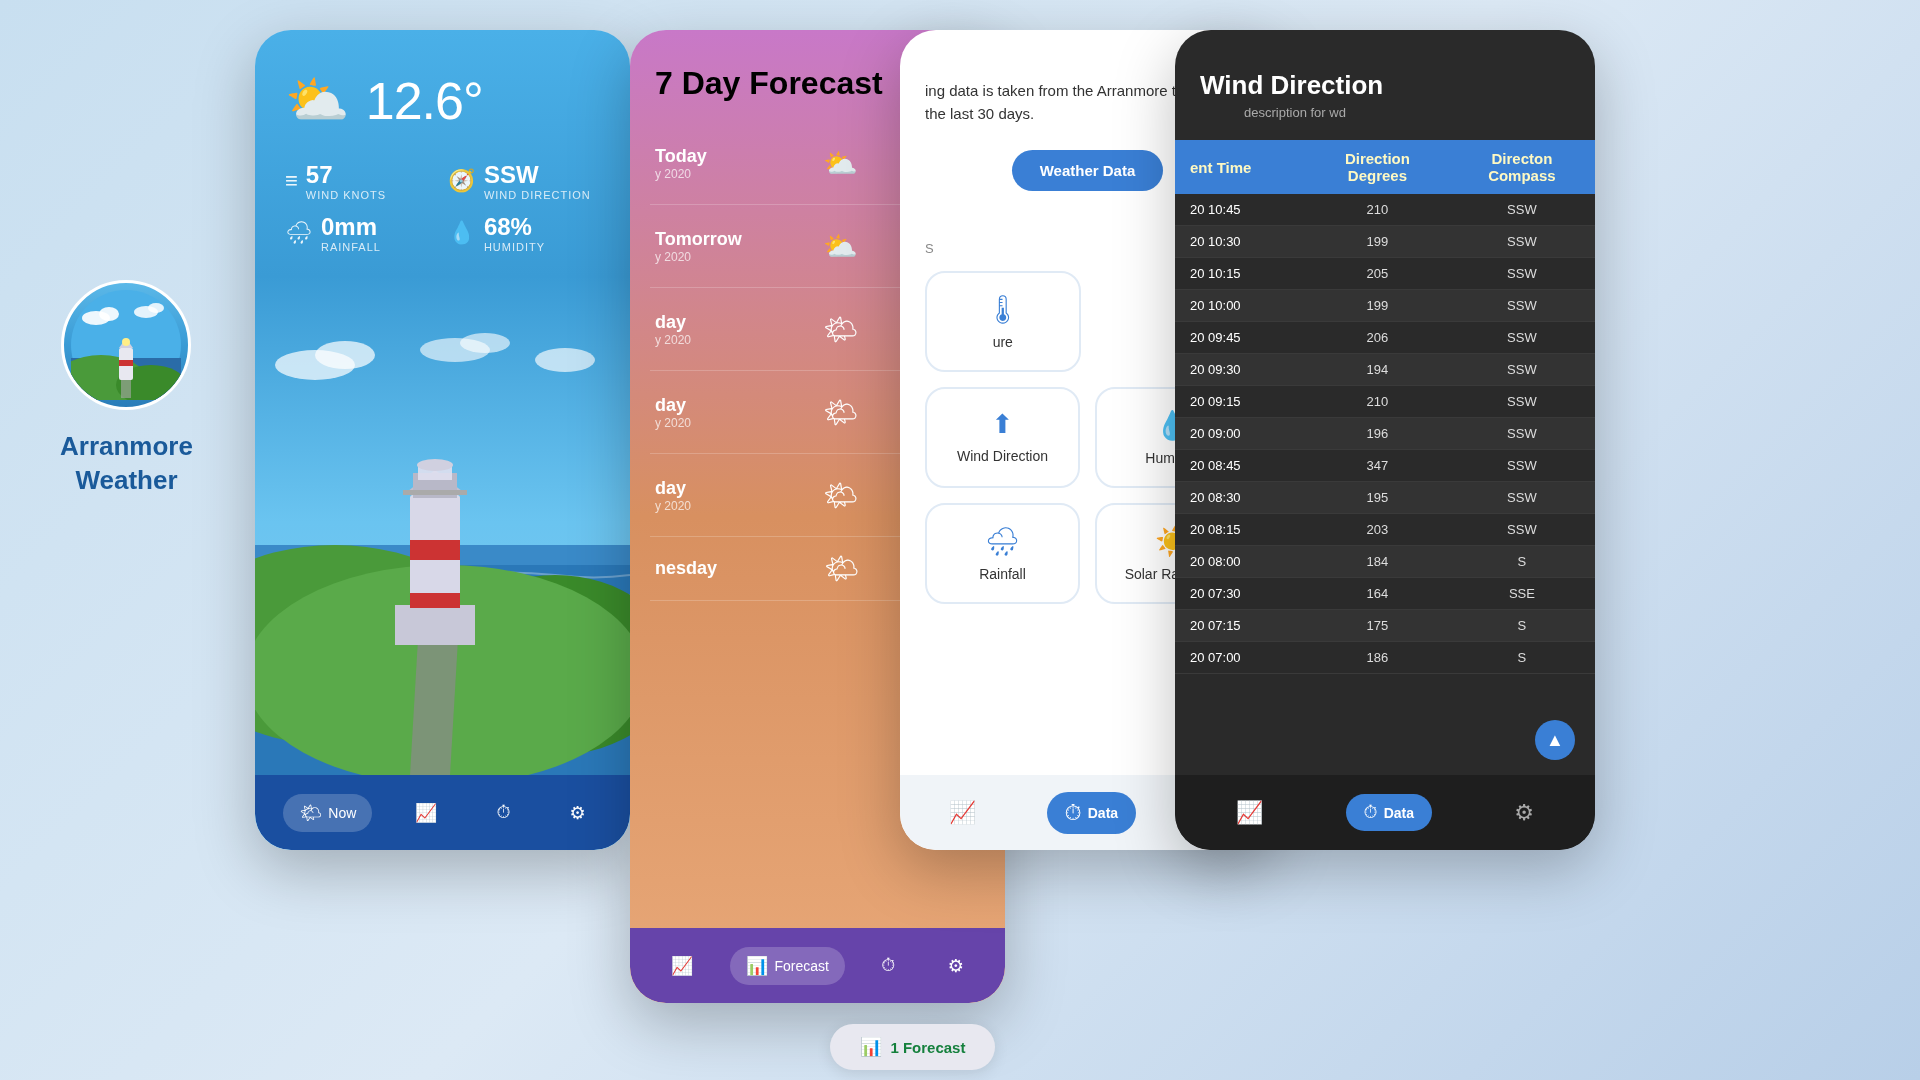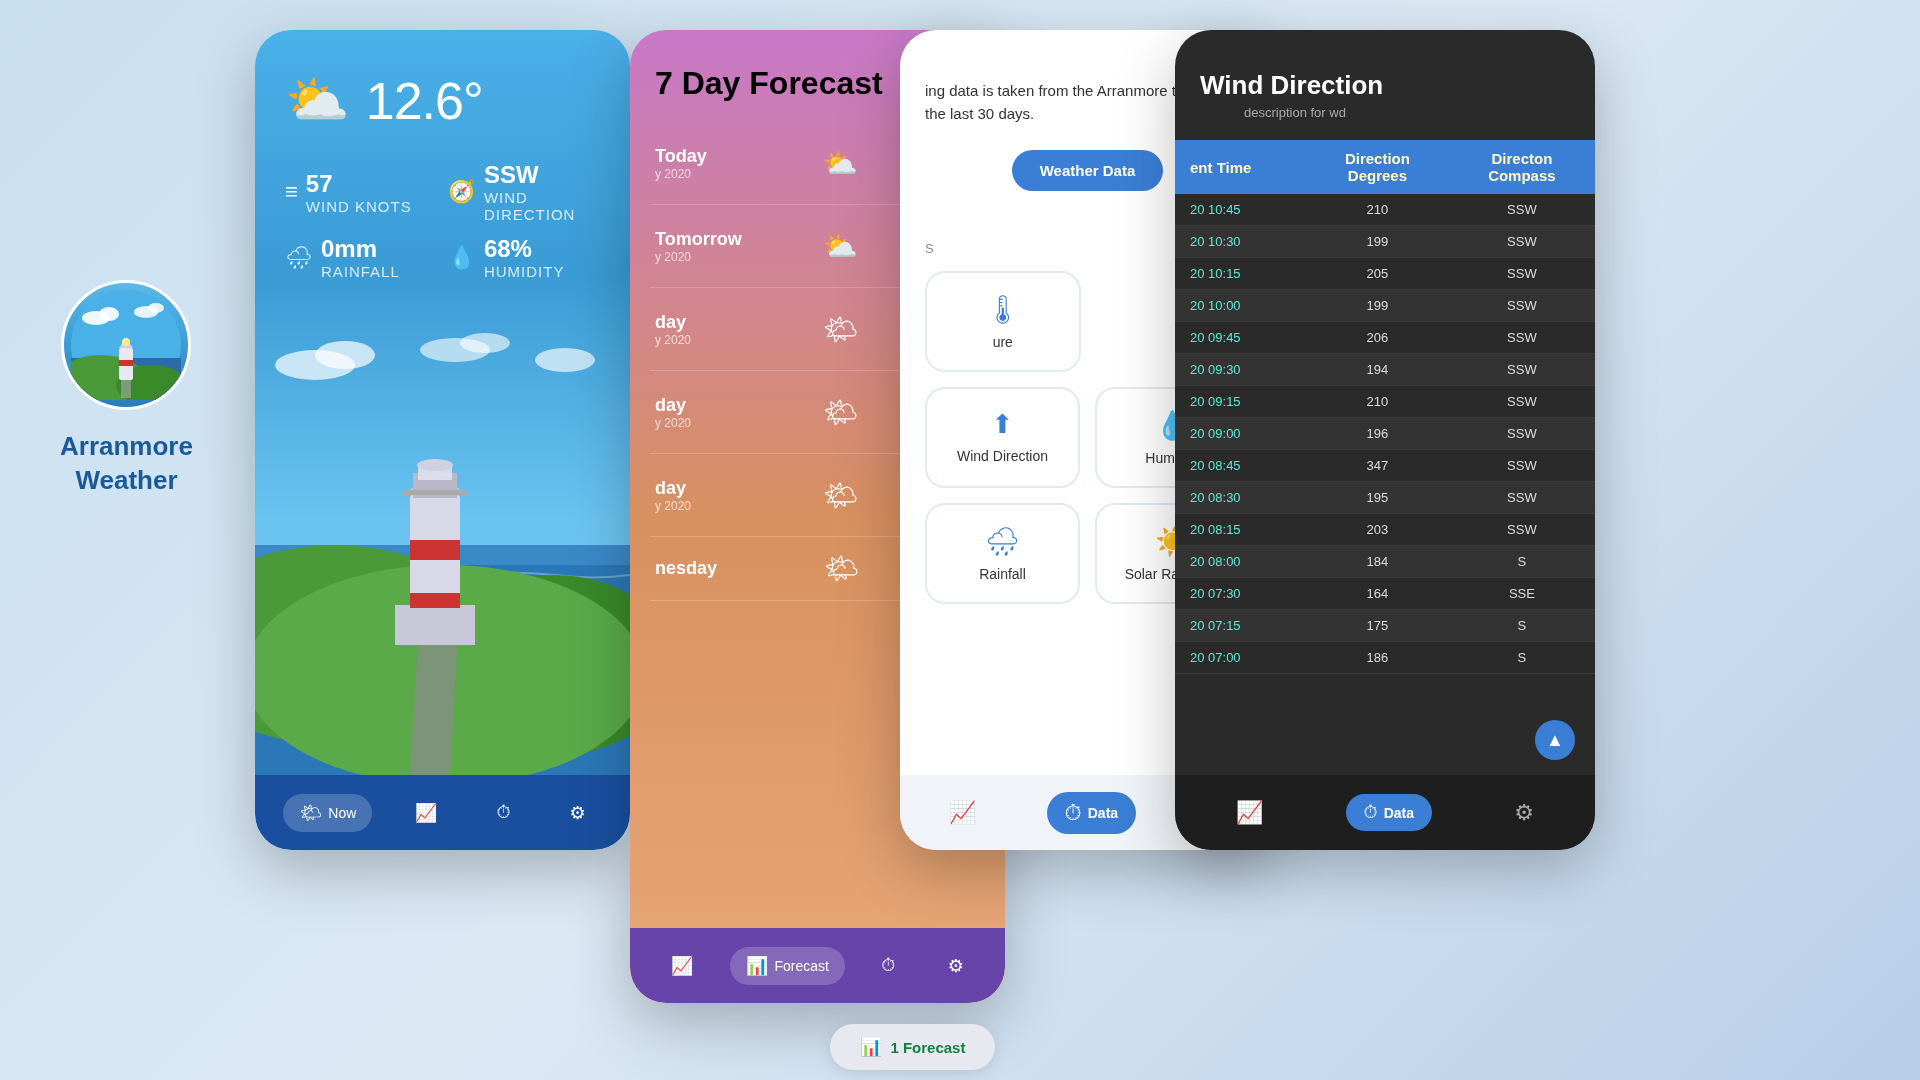--- a/index.html
+++ b/index.html
@@ -81,21 +81,21 @@
       margin-top: 10px;
     }
     .stat-item {
       display: flex;
       align-items: center;
       gap: 8px;
     }
     .stat-icon { font-size: 22px; opacity: 0.9; }
     .stat-info {}
     .stat-value { font-size: 24px; font-weight: 600; }
-    .stat-label { font-size: 15px; letter-spacing: 1px; opacity: 0.8; text-transform: uppercase; }
+    .stat-label { font-size: 11px; letter-spacing: 1px; opacity: 0.8; text-transform: uppercase; }
 
     
     .nav-bar {
       position: absolute;
       bottom: 0;
       left: 0;
       right: 0;
       height: 75px;
       background: #1a4fa0;
       border-radius: 0 0 36px 36px;
@@ -290,21 +290,21 @@
       text-align: center;
     }
     .data-table th:first-child { text-align: left; padding-left: 15px; }
     .data-table td {
       color: #ddd;
       padding: 8px 8px;
       font-size: 13px;
       text-align: center;
       border-bottom: 1px solid #3a3a3a;
     }
-    .data-table td:first-child { text-align: left; padding-left: 15px; color: #5eead4; }
+    .data-table td:first-child { text-align: left; padding-left: 15px; color: #ffffff; }
     .data-table tr:nth-child(even) td { background: #333; }
     .scroll-up-btn {
       position: absolute;
       bottom: 90px;
       right: 20px;
       width: 40px;
       height: 40px;
       background: #3a7fd5;
       border-radius: 50%;
       display: flex;

